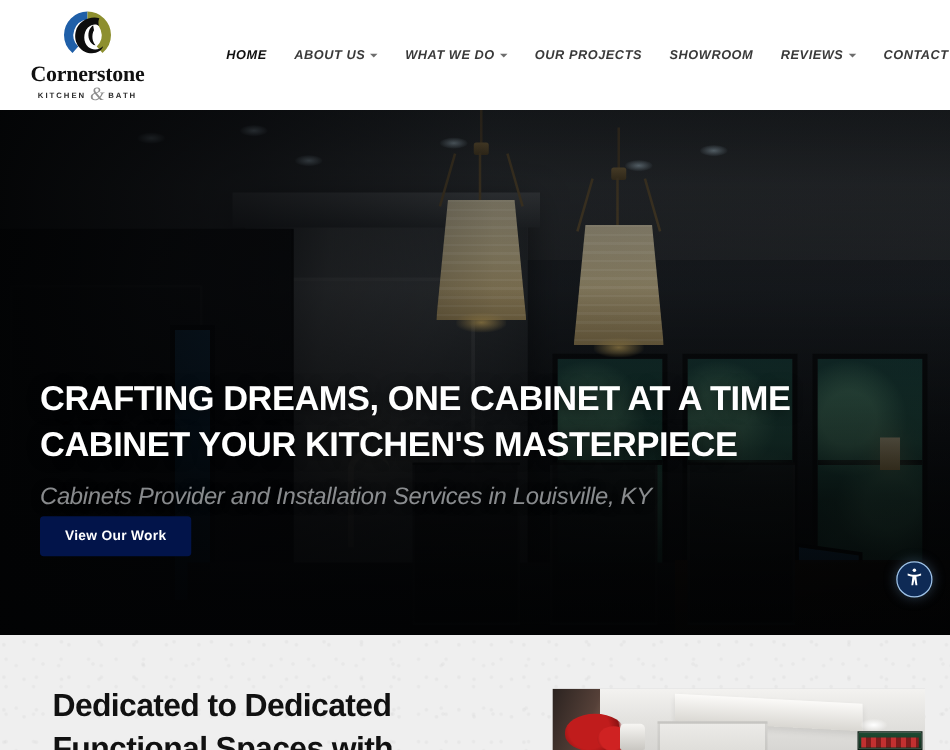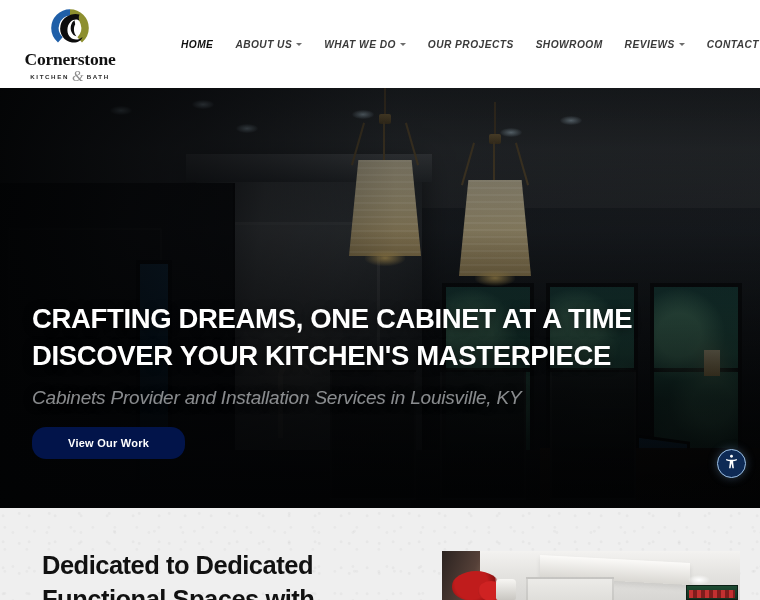--- a/index.html
+++ b/index.html
@@ -307,29 +307,29 @@
   .hero-desc {
     margin-top: 11px;
     font-size: 10.6px;
     font-weight: bold;
     color: #f2f4f6;
     letter-spacing: -0.25px;
     text-shadow: 0 1px 7px rgba(0,0,0,0.85);
   }
   .hero-cta {
     display: inline-block;
-    margin-top: 17px;
-    padding: 10px 36px;
+    margin-top: 3px;
+    padding: 10px 20px;
     background: #02144a;
     color: #ffffff;
     font-size: 11px;
     font-weight: bold;
     letter-spacing: 0.25px;
     border: none;
-    border-radius: 14px;
+    border-radius: 3px;
     cursor: pointer;
     font-family: "Liberation Sans", sans-serif;
   }
 
   
   .a11y-widget {
     position: absolute;
     right: 14px;
     bottom: 30px;
     width: 29px;
@@ -550,21 +550,21 @@
       <div class="stool" style="left:330px;"></div>
       <div class="stool" style="left:440px;"></div>
       <div class="stool" style="left:550px;"></div>
     </div>
 
     <div class="hero-scrim"></div>
 
     <div class="hero-content">
       <h1 class="hero-title">
         <span>CRAFTING DREAMS, ONE CABINET AT A TIME</span><br>
-        <span>DISCOVER YOUR KITCHEN'S MASTERPIECE</span>
+        <span>CABINET YOUR KITCHEN'S MASTERPIECE</span>
       </h1>
       <p class="hero-tagline">Cabinets Provider and Installation Services in Louisville, KY</p>
       <button class="hero-cta">View Our Work</button>
     </div>
 
     <div class="a11y-widget" title="Accessibility options">
       <span>
         <svg width="17" height="17" viewBox="0 0 24 24" aria-hidden="true">
           <circle cx="12" cy="4.6" r="2.0" fill="#ffffff"></circle>
           <path d="M4.4 8.3 C7 9.3 9.4 9.7 12 9.7 C14.6 9.7 17 9.3 19.6 8.3 L19.6 10.4 C17.6 11.2 15.8 11.6 14.2 11.8 L15.4 21.4 L13.3 21.4 L12 14.6 L10.7 21.4 L8.6 21.4 L9.8 11.8 C8.2 11.6 6.4 11.2 4.4 10.4 Z" fill="#ffffff"></path>

